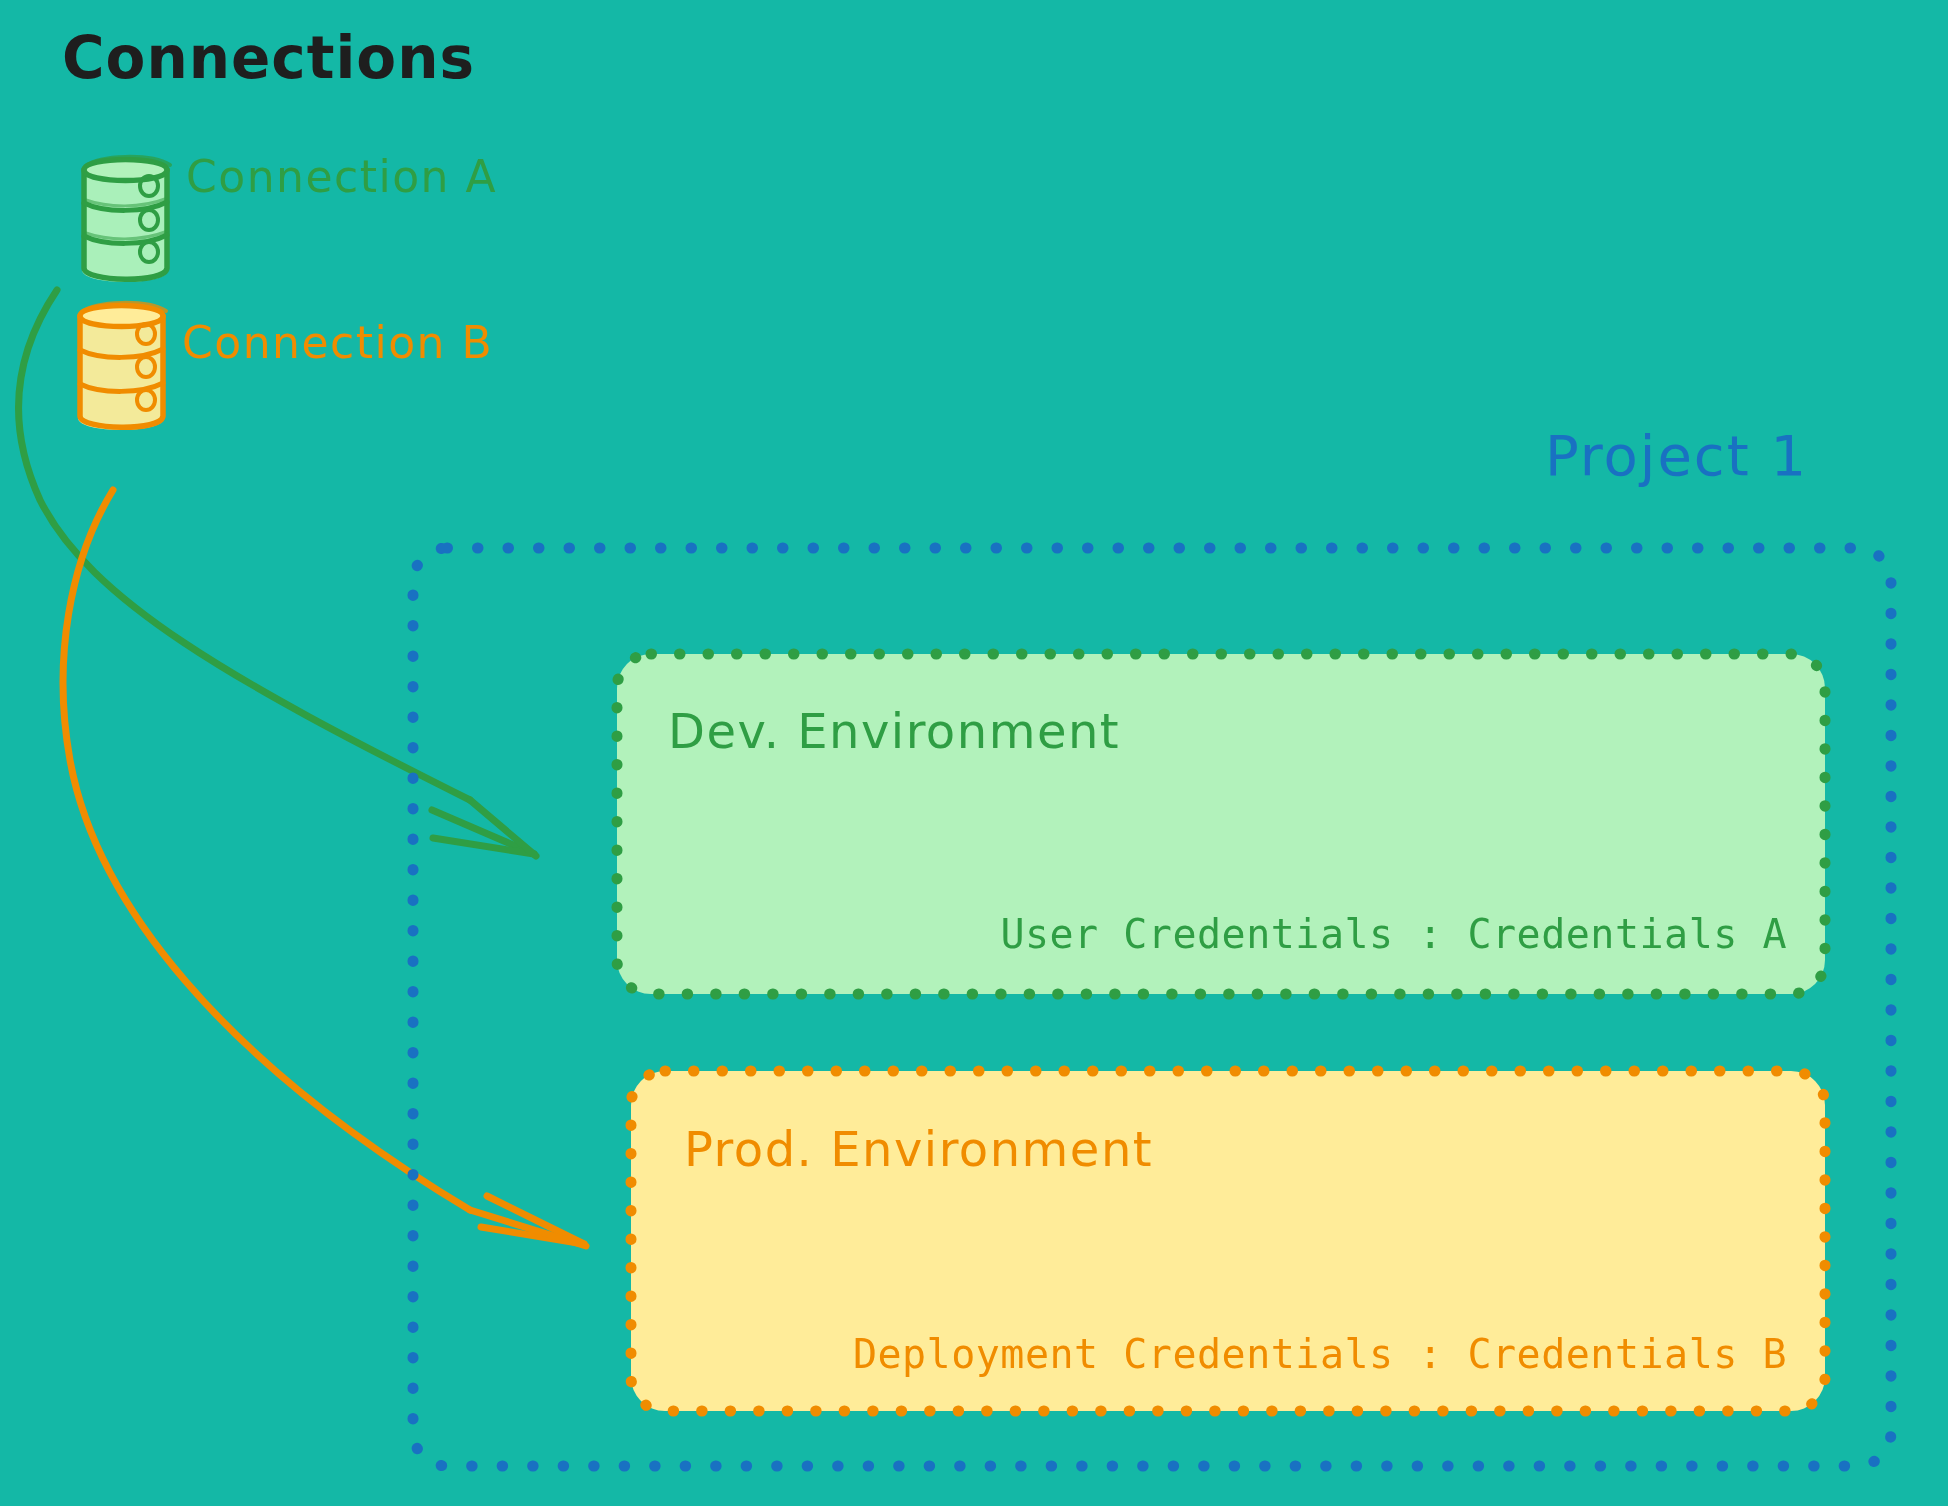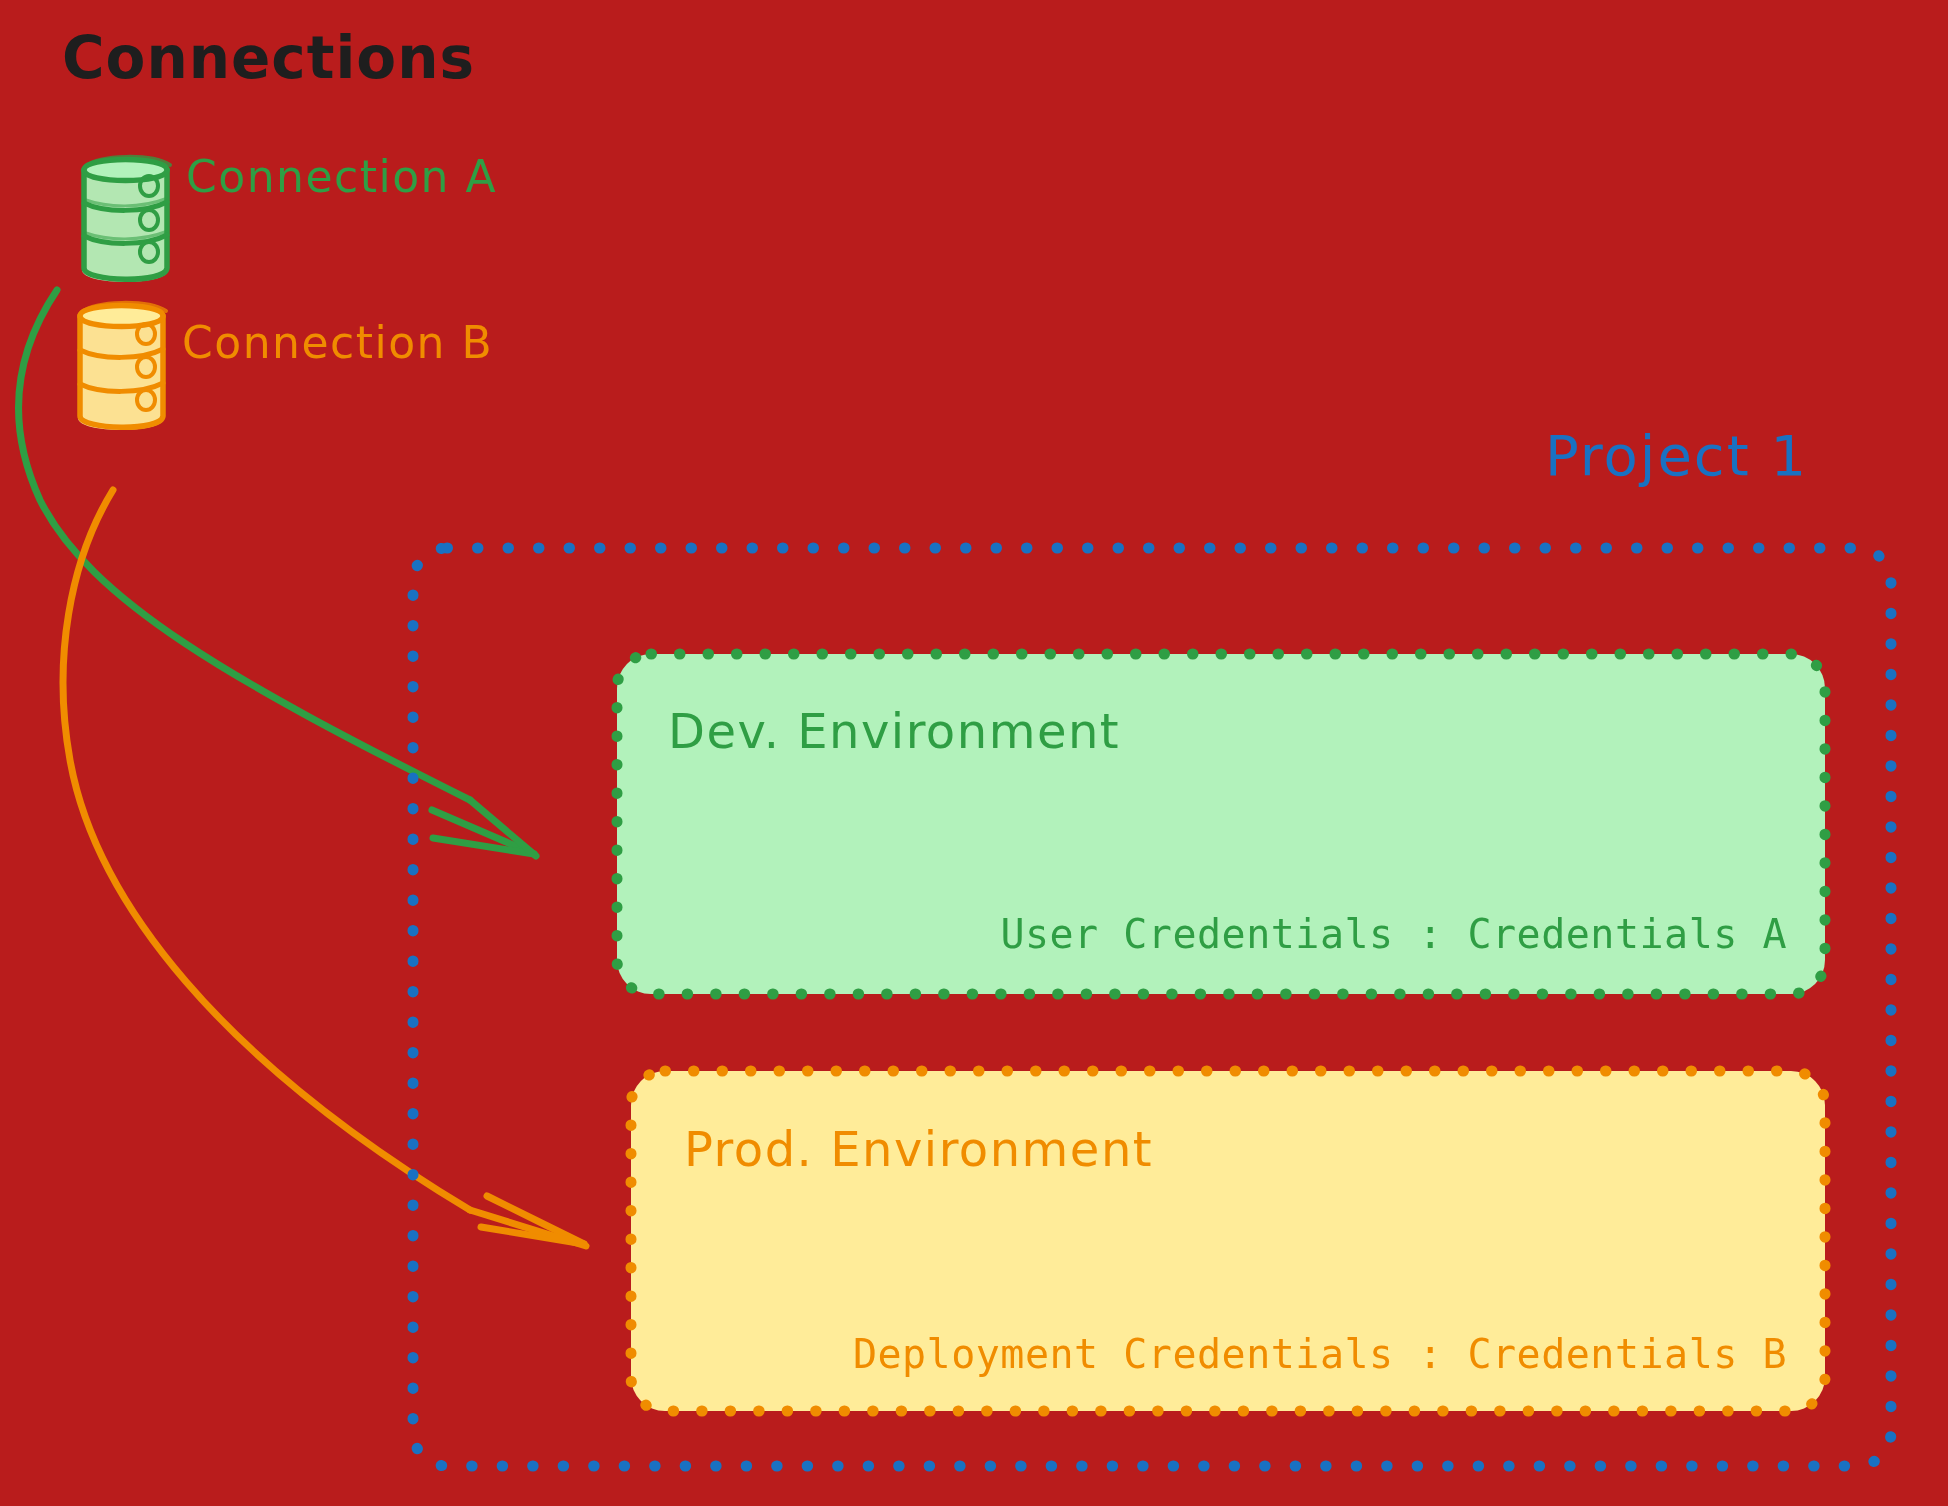--- a/index.html
+++ b/index.html
@@ -8,21 +8,21 @@
     padding: 0;
     background: #ffffff;
   }
   body {
     font-family: "DejaVu Sans", sans-serif;
   }
   #canvas {
     position: relative;
     width: 1948px;
     height: 1506px;
-    background: #b91c1c;
+    background: #14b8a6;
     overflow: hidden;
   }
   #scene {
     position: absolute;
     left: 0;
     top: 0;
     width: 1948px;
     height: 1506px;
   }
   svg text {

